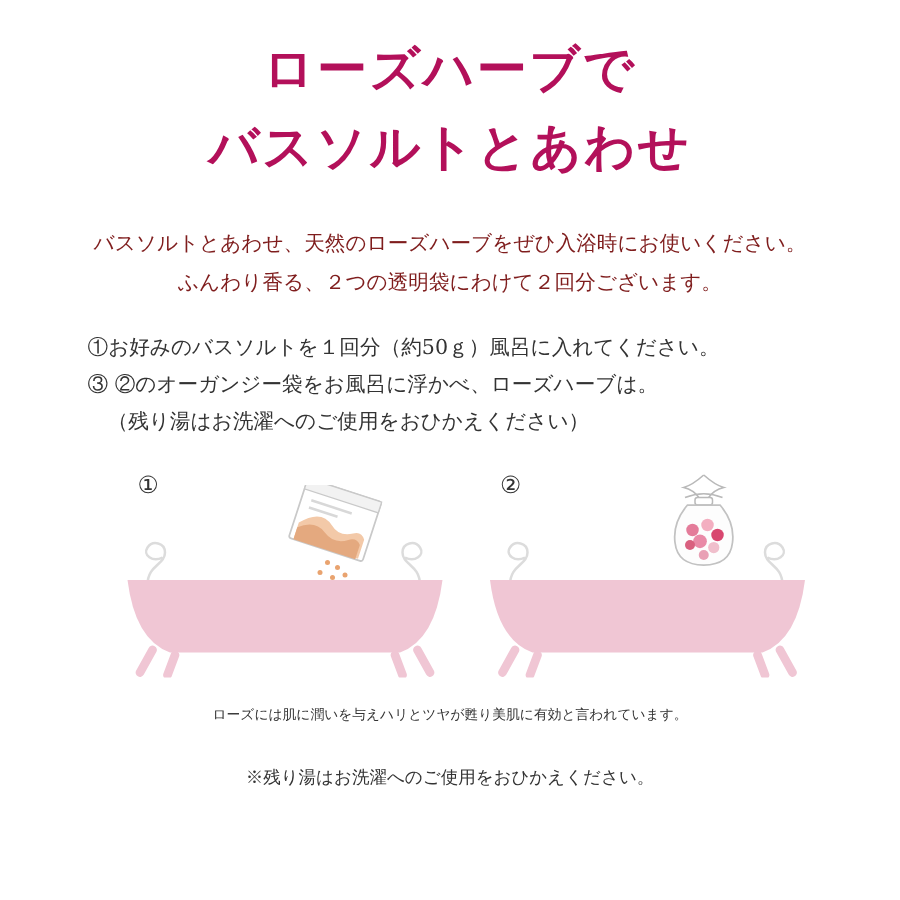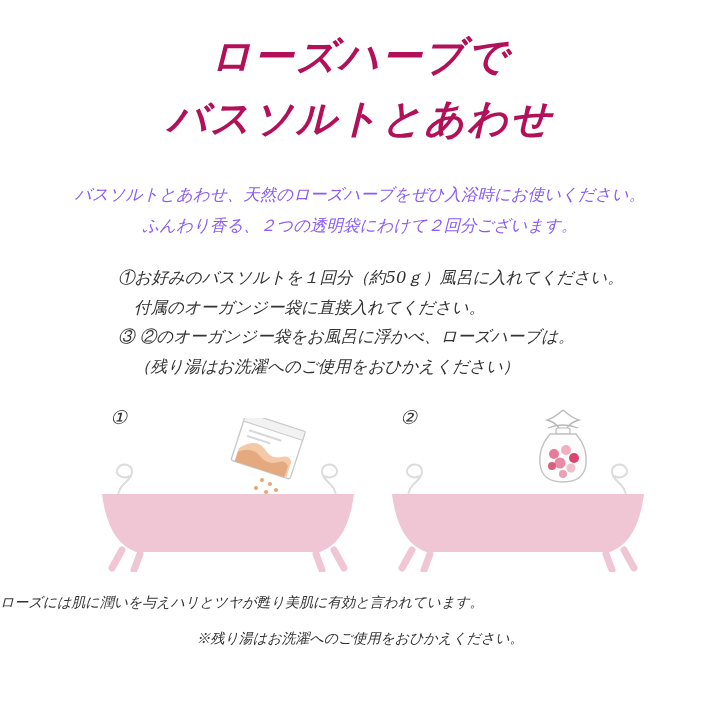--- a/index.html
+++ b/index.html
@@ -12,21 +12,20 @@
     background: #ffffff;
     font-family: "Liberation Serif", serif;
     color: #3a3a3a;
     overflow: hidden;
   }
   .page {
     position: relative;
     width: 720px;
     height: 596px;
     box-sizing: border-box;
-    font-style: italic;
   }
 
   
   .headline {
     text-align: center;
     color: #b3105a;
     font-family: "DejaVu Serif", serif;
     font-weight: bold;
     letter-spacing: 2px;
   }
@@ -40,28 +39,28 @@
     line-height: 1.0;
     padding-top: 22px;
   }
 
   
   .intro {
     margin-top: 42px;
     text-align: center;
     font-size: 16.5px;
     line-height: 1.85;
-    color: #8b5cf6;
+    color: #7f1d1d;
     font-family: "DejaVu Serif", serif;
   }
 
   
   .steps {
     margin-top: 22px;
-    padding-left: 118px;
+    padding-left: 70px;
     font-size: 16.5px;
     line-height: 1.8;
     color: #333333;
     font-family: "DejaVu Serif", serif;
   }
   .steps .step {
     white-space: nowrap;
   }
   .steps .indent {
     padding-left: 16px;
@@ -100,52 +99,51 @@
   }
 
   .prop {
     position: absolute;
   }
   .salt-pack { left: 148px; top: 22px; }
   .sachet    { left: 150px; top: 10px; }
 
   
   .footer1 {
-    text-align: left;
+    text-align: center;
+    font-size: 11px;
+    color: #333333;
+    font-family: "DejaVu Serif", serif;
+    margin-top: 8px;
+  }
+  .footer2 {
+    text-align: center;
     font-size: 14px;
     color: #333333;
     font-family: "DejaVu Serif", serif;
-    margin-top: 8px;
-  }
-  .footer2 {
-    text-align: center;
-    font-size: 14px;
-    color: #333333;
-    font-family: "DejaVu Serif", serif;
-    margin-top: 18px;
+    margin-top: 34px;
   }
 </style>
 </head>
 <body>
 
 <div class="page">
 
   <div class="headline">
     <div class="line1">ローズハーブで</div>
     <div class="line2">バスソルトとあわせ</div>
   </div>
 
   <div class="intro">
     <div>バスソルトとあわせ、天然のローズハーブをぜひ入浴時にお使いください。</div>
     <div>ふんわり香る、２つの透明袋にわけて２回分ございます。</div>
   </div>
 
   <div class="steps">
     <div class="step">①お好みのバスソルトを１回分（約50ｇ）風呂に入れてください。</div>
-    <div class="step indent">付属のオーガンジー袋に直接入れてください。</div>
     <div class="step">③ ②のオーガンジー袋をお風呂に浮かべ、ローズハーブは。</div>
     <div class="step indent">（残り湯はお洗濯へのご使用をおひかえください）</div>
   </div>
 
   <div class="illustration">
 
     <div class="scene left">
       <div class="scene-num">①</div>
 
       <svg class="prop" style="left:18px; top:46px;" width="264" height="60" viewBox="0 0 264 60">

